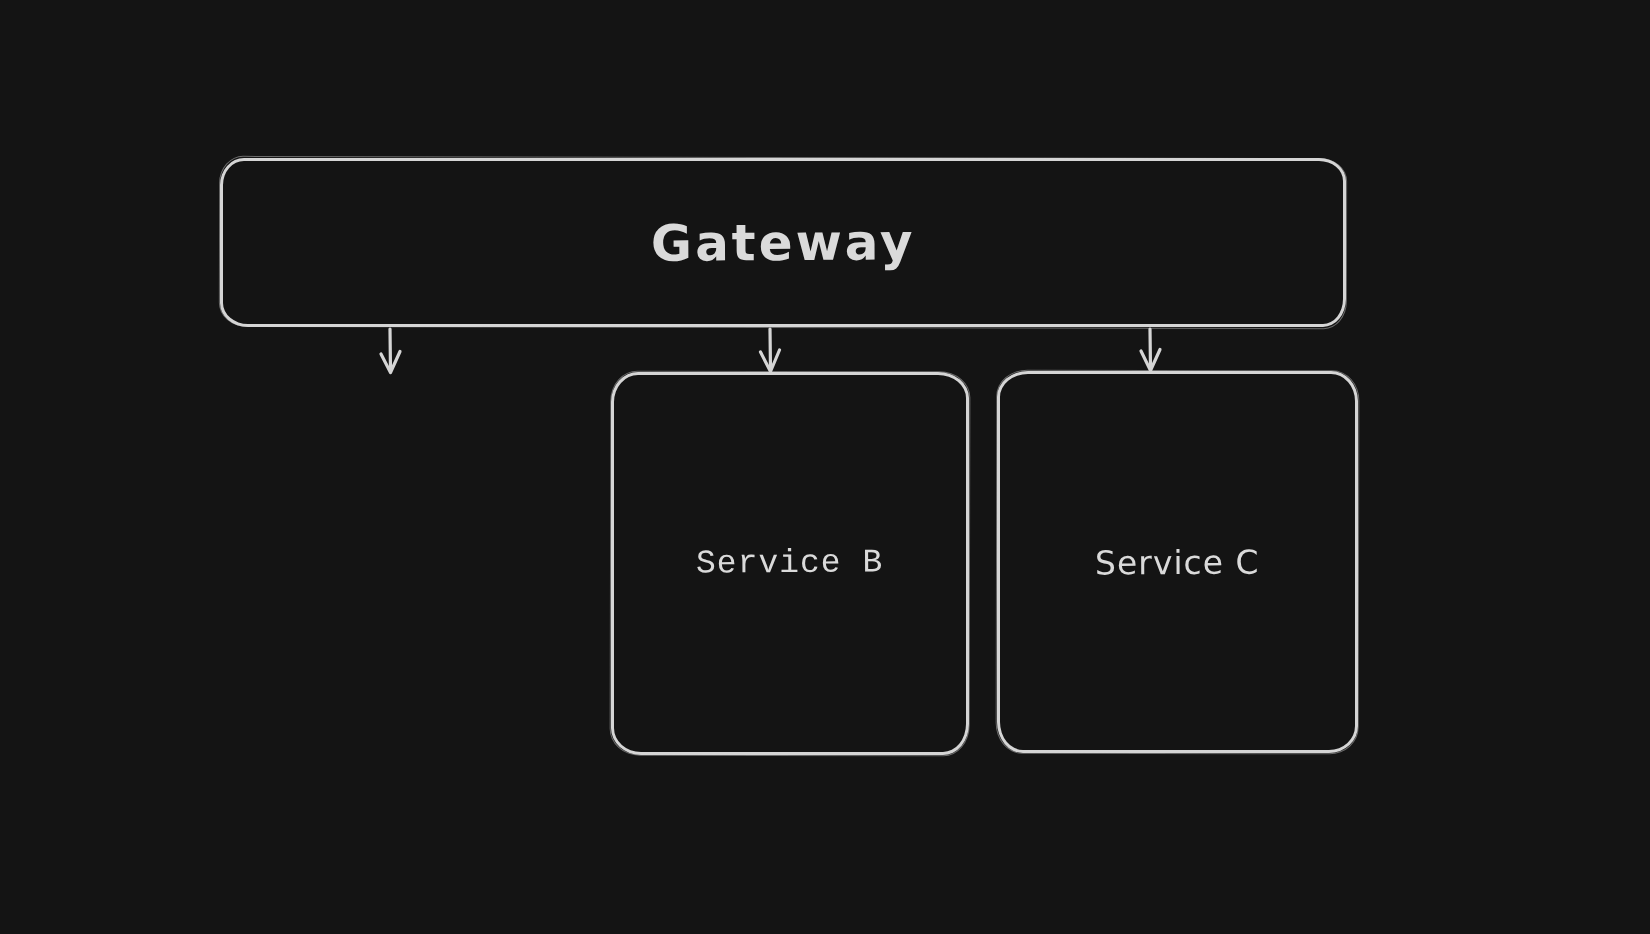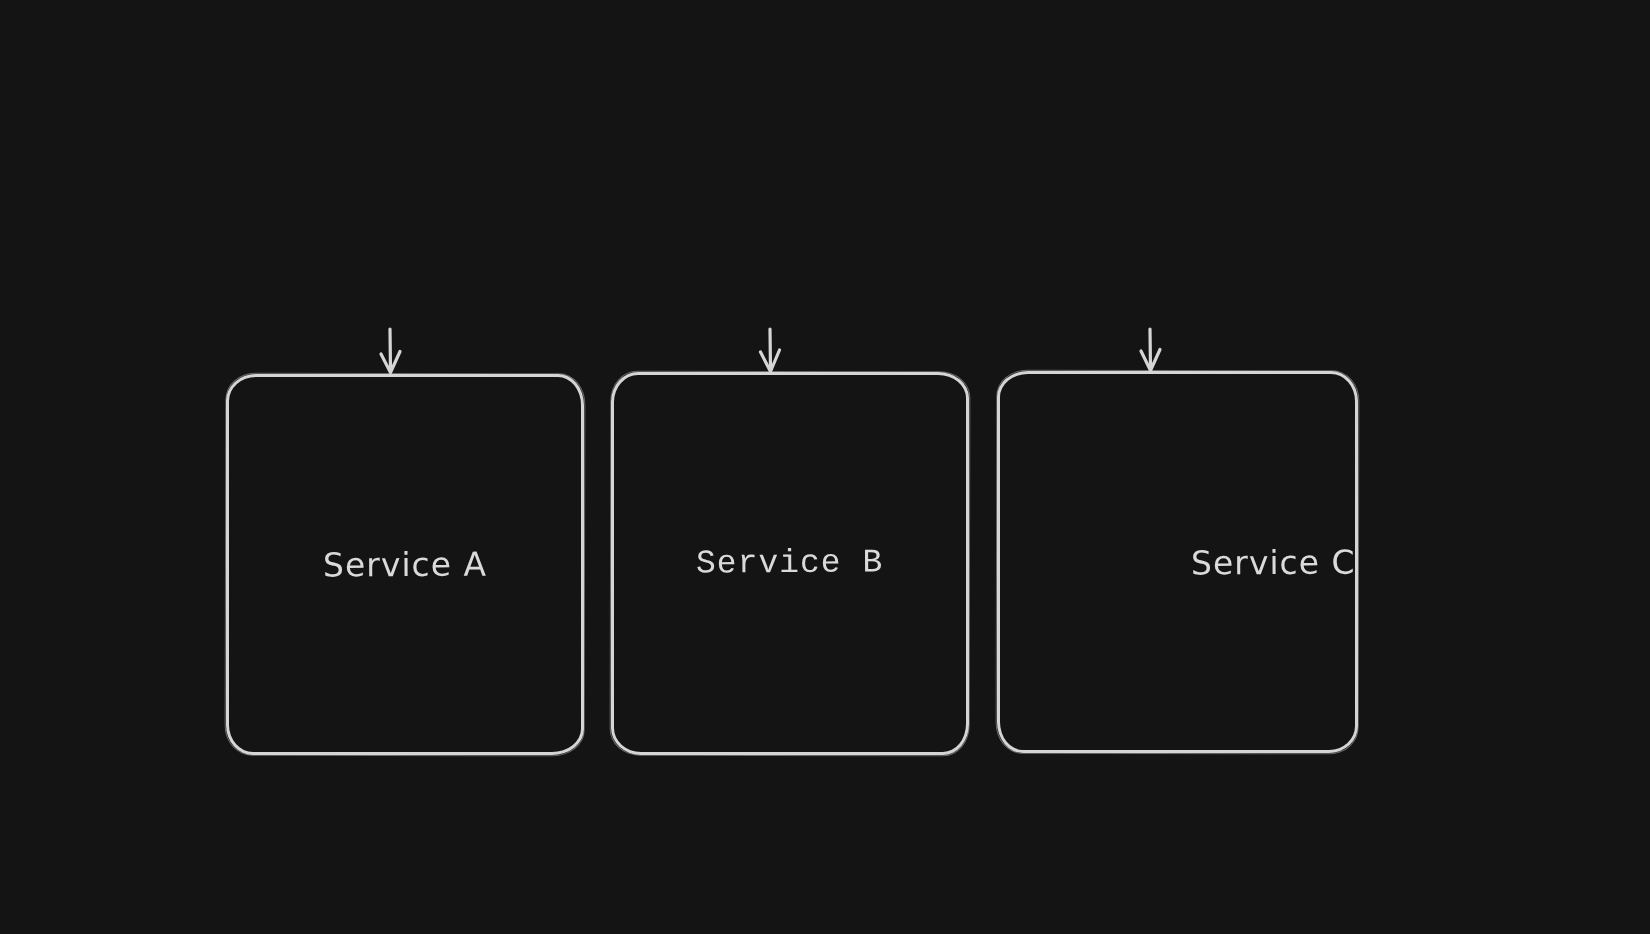--- a/index.html
+++ b/index.html
@@ -40,21 +40,20 @@
     border-radius:30px 26px 32px 27px / 27px 31px 26px 30px;
   }
   .node-service-b{
     left:611px;top:372px;width:358px;height:383px;
     border-radius:27px 31px 26px 30px / 30px 26px 31px 27px;
     font-family:Liberation Mono, monospace;
   }
   .node-service-c{
     left:997px;top:371px;width:361px;height:382px;
     border-radius:31px 27px 29px 26px / 26px 30px 27px 31px;
-    justify-content:flex-end;
   }
   .label{
     color:var(--text);
     white-space:nowrap;
     letter-spacing:1px;
     transform:rotate(-.3deg);
   }
   .label-gateway{
     font-size:50px;
     font-weight:bold;
@@ -74,39 +73,39 @@
     stroke-width:3.2;
     stroke-linecap:round;
     stroke-linejoin:round;
   }
 </style>
 </head>
 <body>
 
 <div class="canvas">
 
+  <div class="node node-gateway">
+    <span class="label label-gateway">Gateway</span>
+  </div>
 
   <svg class="arrows" viewBox="0 0 1650 934" xmlns="http://www.w3.org/2000/svg">
     <g>
       <path d="M390 329 L390.5 371"></path>
       <path d="M381 354 L390.5 372.5 L400 351.5"></path>
     </g>
     <g>
       <path d="M770 329 L770.5 370"></path>
       <path d="M760.5 352 L770.5 371.5 L779.5 350"></path>
     </g>
     <g>
       <path d="M1150 329 L1150.5 369"></path>
       <path d="M1141 351 L1150.5 370.5 L1160 349.5"></path>
     </g>
   </svg>
 
-  <div class="node node-service-a">
-    <span class="label label-service">Service A</span>
-  </div>
 
   <div class="node node-service-b">
     <span class="label label-service">Service B</span>
   </div>
 
   <div class="node node-service-c">
     <span class="label label-service">Service C</span>
   </div>
 
 </div>

